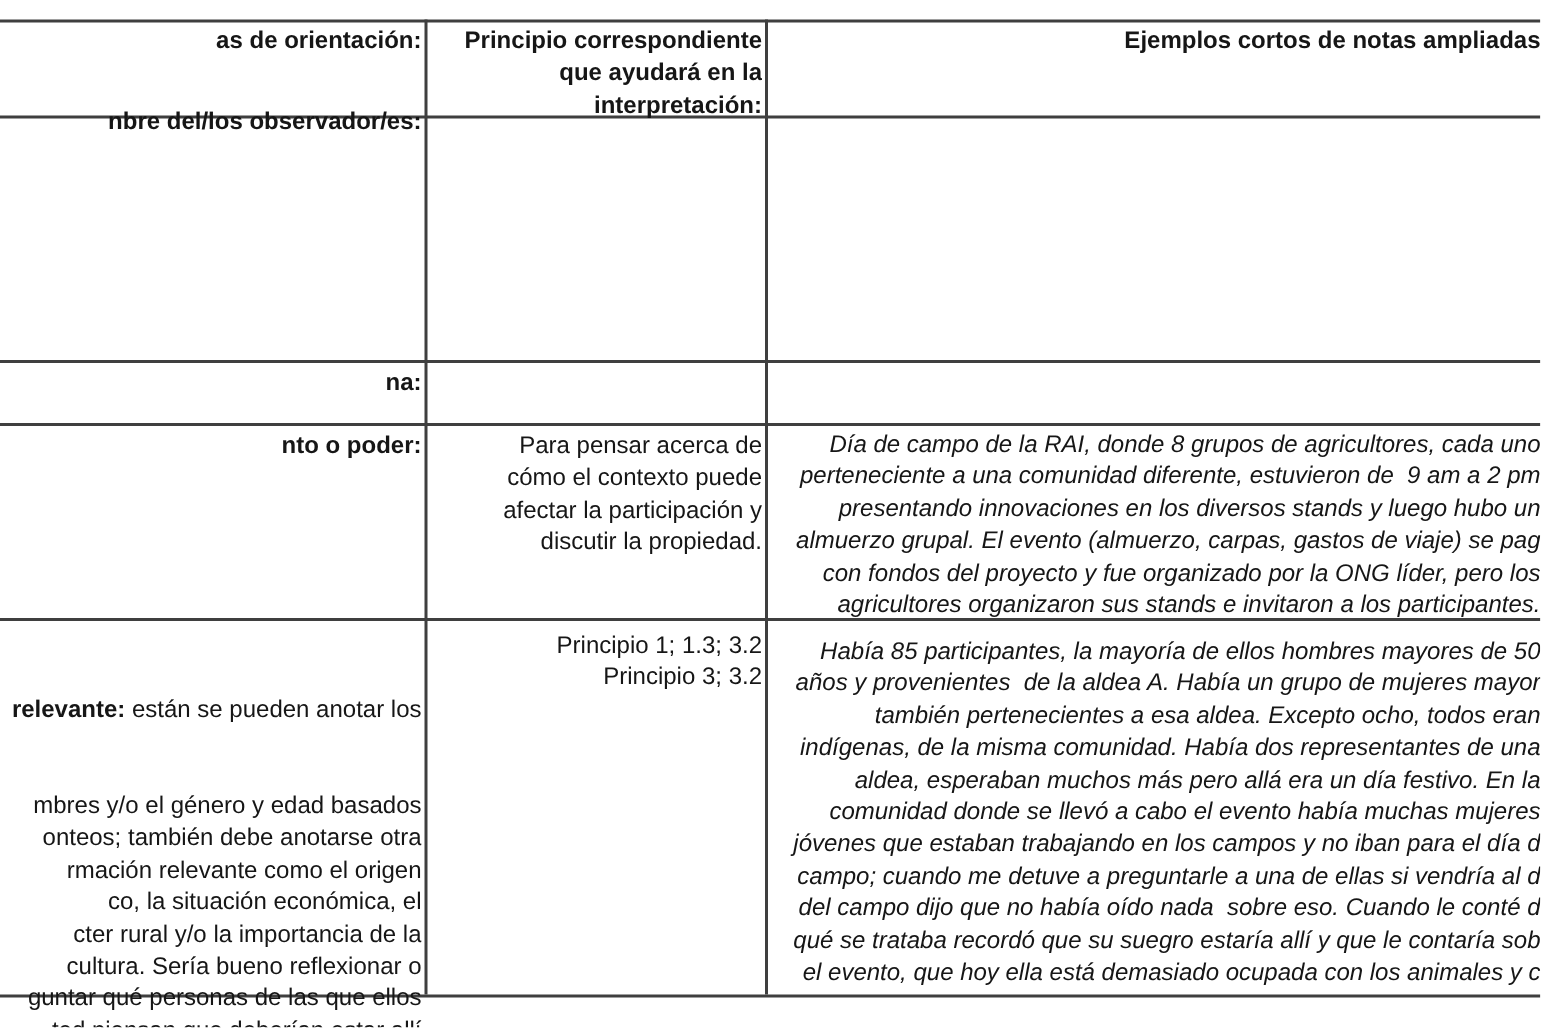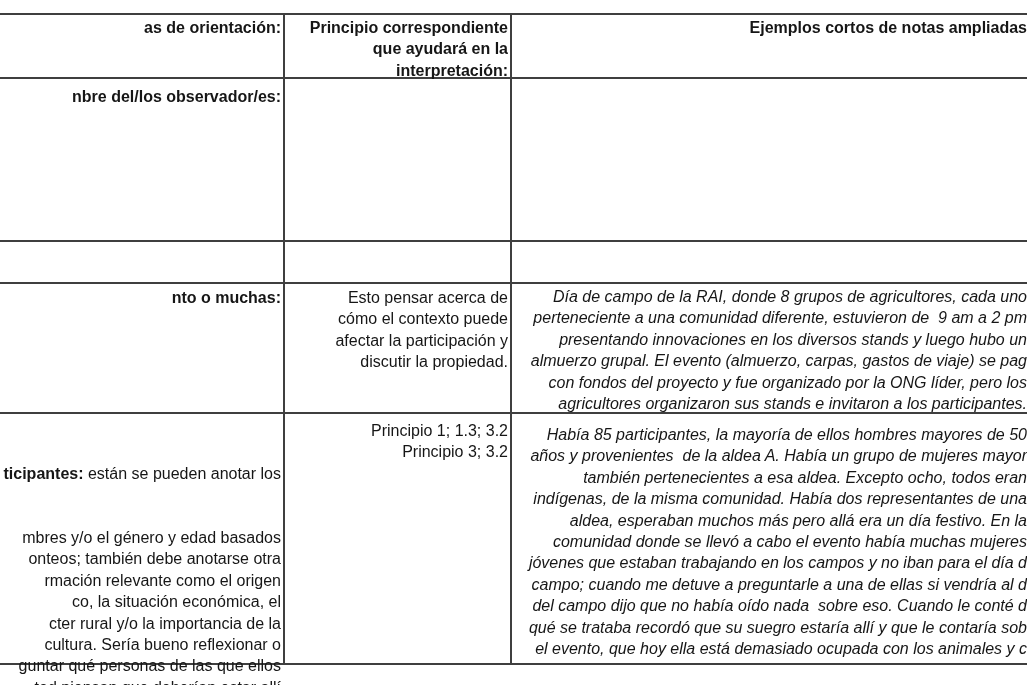--- a/index.html
+++ b/index.html
@@ -40,37 +40,38 @@
   <div class="hline" style="top:663px"></div>
   <div class="vline" style="left:283px"></div>
   <div class="vline" style="left:510px"></div>
 
   <div class="cell col1 bold" style="top:17px">as de orientación:</div>
   <div class="cell col2 bold" style="top:17px">Principio correspondiente
 que ayudará en la
 interpretación:</div>
   <div class="cell col3 bold" style="top:17px">Ejemplos cortos de notas ampliadas</div>
 
-  <div class="cell col1 bold" style="top:86px">nbre del/los observador/es:</div>
+  <div class="cell col1 bold" style="top:71px">nbre del/los observador/es:</div>
 
+  <div class="cell col1 bold" style="top:245px">na:</div>
 
-  <div class="cell col1 bold" style="top:287px">nto o muchas:</div>
-  <div class="cell col2" style="top:287px">Esto pensar acerca de
+  <div class="cell col1 bold" style="top:287px">nto o poder:</div>
+  <div class="cell col2" style="top:287px">Para pensar acerca de
 cómo el contexto puede
 afectar la participación y
 discutir la propiedad.</div>
   <div class="cell col3 italic" style="top:286px">Día de campo de la RAI, donde 8 grupos de agricultores, cada uno
 perteneciente a una comunidad diferente, estuvieron de  9 am a 2 pm
 presentando innovaciones en los diversos stands y luego hubo un
 almuerzo grupal. El evento (almuerzo, carpas, gastos de viaje) se pag
 con fondos del proyecto y fue organizado por la ONG líder, pero los
 agricultores organizaron sus stands e invitaron a los participantes.</div>
 
   <div class="cell col1" style="top:420px">
-    <div><span class="bold">ticipantes:</span><span> están se pueden anotar los</span></div>
+    <div><span class="bold">relevante:</span><span> están se pueden anotar los</span></div>
     <div>mbres y/o el género y edad basados
 onteos; también debe anotarse otra
 rmación relevante como el origen
 co, la situación económica, el
 cter rural y/o la importancia de la
 cultura. Sería bueno reflexionar o
 guntar qué personas de las que ellos
 ted piensan que deberían estar allí
 están, y por qué.</div>
   </div>

